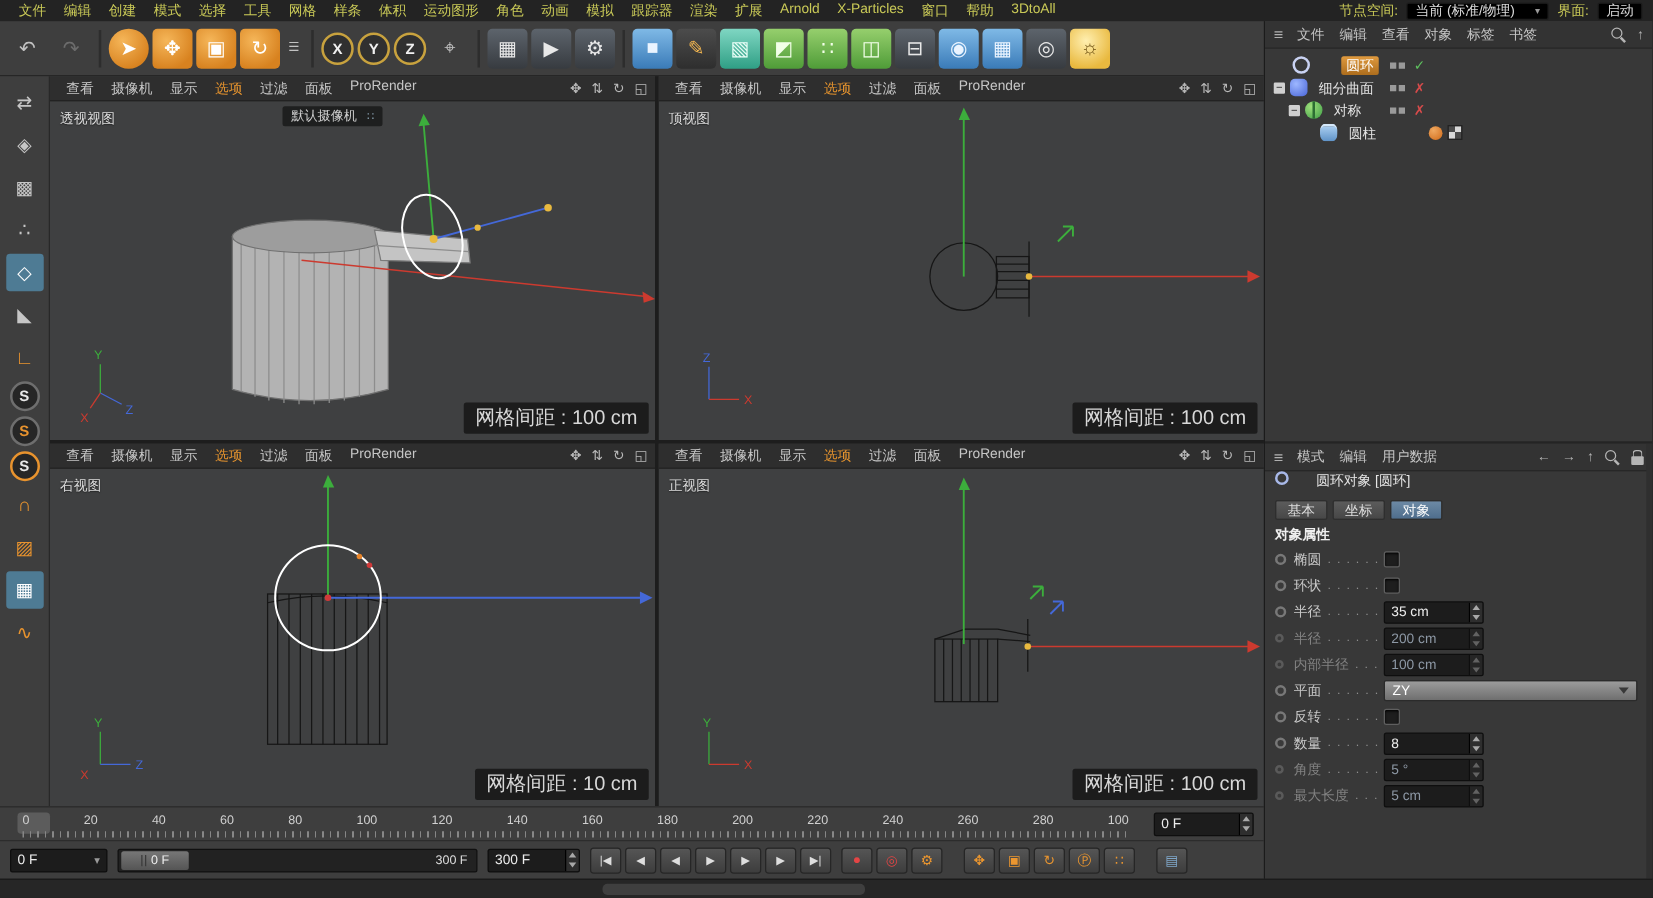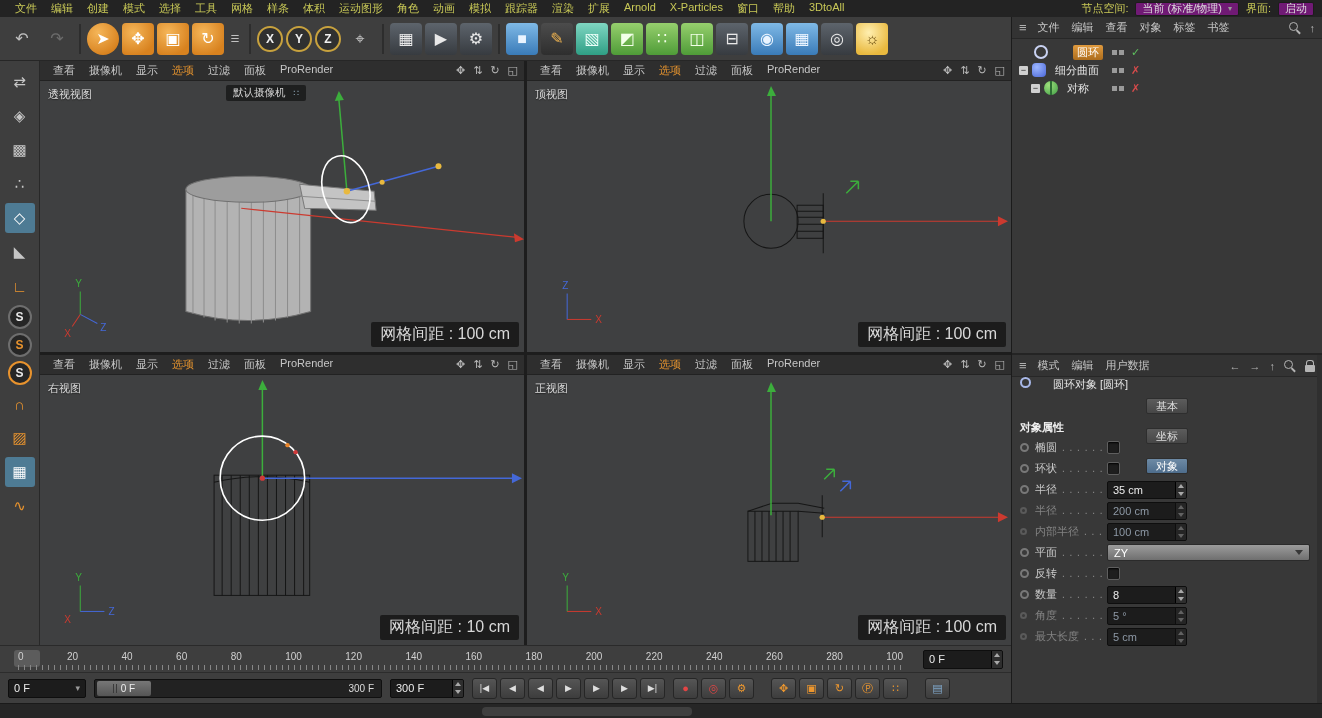--- a/index.html
+++ b/index.html
@@ -5,21 +5,21 @@
   *{margin:0;padding:0;box-sizing:border-box;}
   html,body{width:1322px;height:718px;background:#2b2b2b;overflow:hidden;
     font-family:"Liberation Sans","DejaVu Sans",sans-serif;font-size:11px;color:#ccc;}
   .app{width:1322px;height:718px;display:flex;flex-direction:column;}
 
   
   .menubar{height:17px;background:#232323;display:flex;align-items:center;padding:0 8px;flex:none;}
   .menu-items{display:flex;}
   .menu-item{color:#c9c957;padding:1px 7px;white-space:nowrap;cursor:default;}
   .menubar-right{margin-left:auto;display:flex;align-items:center;gap:7px;color:#c9c957;white-space:nowrap;}
-  .mb-dd{background:#701a75;border:1px solid #1c1c1c;border-radius:2px;color:#ddd;padding:0 6px;height:14px;display:inline-flex;gap:6px;align-items:center;}
+  .mb-dd{background:#000000;border:1px solid #1c1c1c;border-radius:2px;color:#ddd;padding:0 6px;height:14px;display:inline-flex;gap:16px;align-items:center;}
   .dd-arrow{color:#999;font-size:8px;}
   .mb-plain{color:#c9c957;}
 
   
   .body-row{flex:1;display:flex;min-height:0;}
   .left-col{width:1012px;flex:none;display:flex;flex-direction:column;border-right:1px solid #1b1b1b;}
   .toolbar{height:44px;background:#3e3e3e;border-bottom:1px solid #262626;display:flex;align-items:center;padding:0 6px;gap:3px;flex:none;}
   .tb-icon{width:32px;height:32px;display:flex;align-items:center;justify-content:center;font-size:16px;color:#e8e8e8;border-radius:4px;flex:none;}
   .tb-icon.sep{width:2px;height:30px;background:#2d2d2d;border-radius:0;margin:0 3px;}
   .tb-icon.flat{background:none;color:#c2c2c2;}
@@ -125,21 +125,21 @@
   .om-state{margin-left:5px;font-size:11px;font-weight:bold;}
   .om-state.green{color:#5ec15e;}
   .om-state.red{color:#d84b4b;}
   .om-tags{position:absolute;left:131px;display:flex;gap:4px;align-items:center;}
   .tag-dot{width:11px;height:11px;border-radius:50%;background:radial-gradient(circle at 35% 30%,#f0a860,#d06a18);}
   .tag-checker{width:12px;height:12px;background:conic-gradient(#d8d8d8 25%,#4a4a4a 0 50%,#d8d8d8 0 75%,#4a4a4a 0);border:1px solid #222;}
 
   .am{flex:1;display:flex;flex-direction:column;min-height:0;position:relative;}
   .am-title{height:21px;display:flex;align-items:flex-start;gap:22px;padding:0 8px;color:#e6e6e6;}
   .title-icon{width:11px;height:11px;border:2px solid #a8b8e8;border-radius:50%;flex:none;}
-  .am-tabs{height:20px;display:flex;align-items:center;padding:0 8px;gap:14px;flex-direction:column;}
+  .am-tabs{height:20px;display:flex;align-items:center;padding:0 8px;gap:4px;}
   .tab{height:16px;padding:0 9px;background:linear-gradient(#5c5c5c,#474747);border:1px solid #2e2e2e;border-radius:2px;color:#ddd;display:inline-flex;align-items:center;}
   .tab.active{background:linear-gradient(#6d8aa5,#4e6d8c);color:#fff;}
   .am-section{height:19px;display:flex;align-items:center;padding:0 8px;color:#efefef;font-weight:bold;}
   .am-rows{flex:1;}
   .am-row{height:21px;position:relative;display:flex;align-items:center;padding-left:8px;color:#c9c9c9;}
   .anim-dot{width:9px;height:9px;border-radius:50%;border:2px solid #787878;background:#3a3a3a;margin-right:6px;flex:none;}
   .am-row.disabled{color:#828282;}
   .am-row.disabled .anim-dot{width:7px;height:7px;border-color:#5a5a5a;margin-right:8px;}
   .am-row.disabled .field-val{color:#8d98a5;}
   .am-row.disabled .spin-btns{opacity:.5;}
@@ -582,20 +582,28 @@
           <div class="om-row r3">
             <span class="expander">−</span>
             <span class="tree-icon icon-symmetry"></span>
             <span class="om-label">对称</span>
             <span class="om-marks">
                 <i class="vdot"></i>
                 <i class="vdot"></i>
               <span class="om-state red">✗</span>
             </span>
           </div>
+          <div class="om-row r4">
+            <span class="tree-icon icon-cylinder"></span>
+            <span class="om-label">圆柱</span>
+            <span class="om-tags">
+              <span class="tag-dot"></span>
+              <span class="tag-checker"></span>
+            </span>
+          </div>
         </div>
       </div>
 
       <div class="am">
         <div class="panel-header">
           <span class="ph-burger">≡</span>
           <span style="display:flex">
 
           <span class="ph-menu">模式</span>
               <span class="ph-menu">编辑</span>

